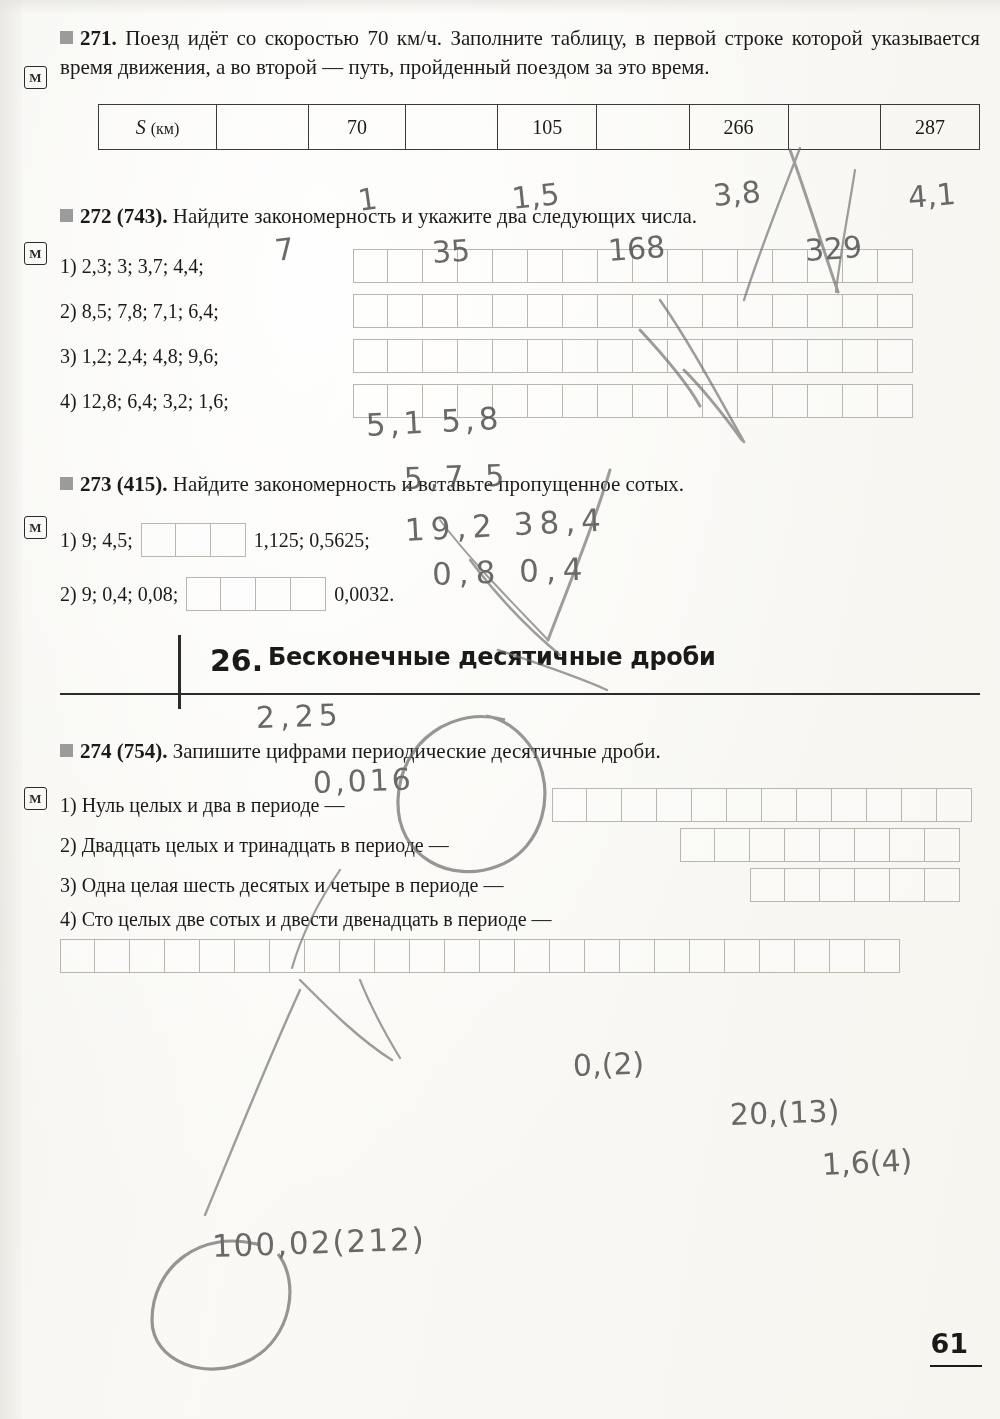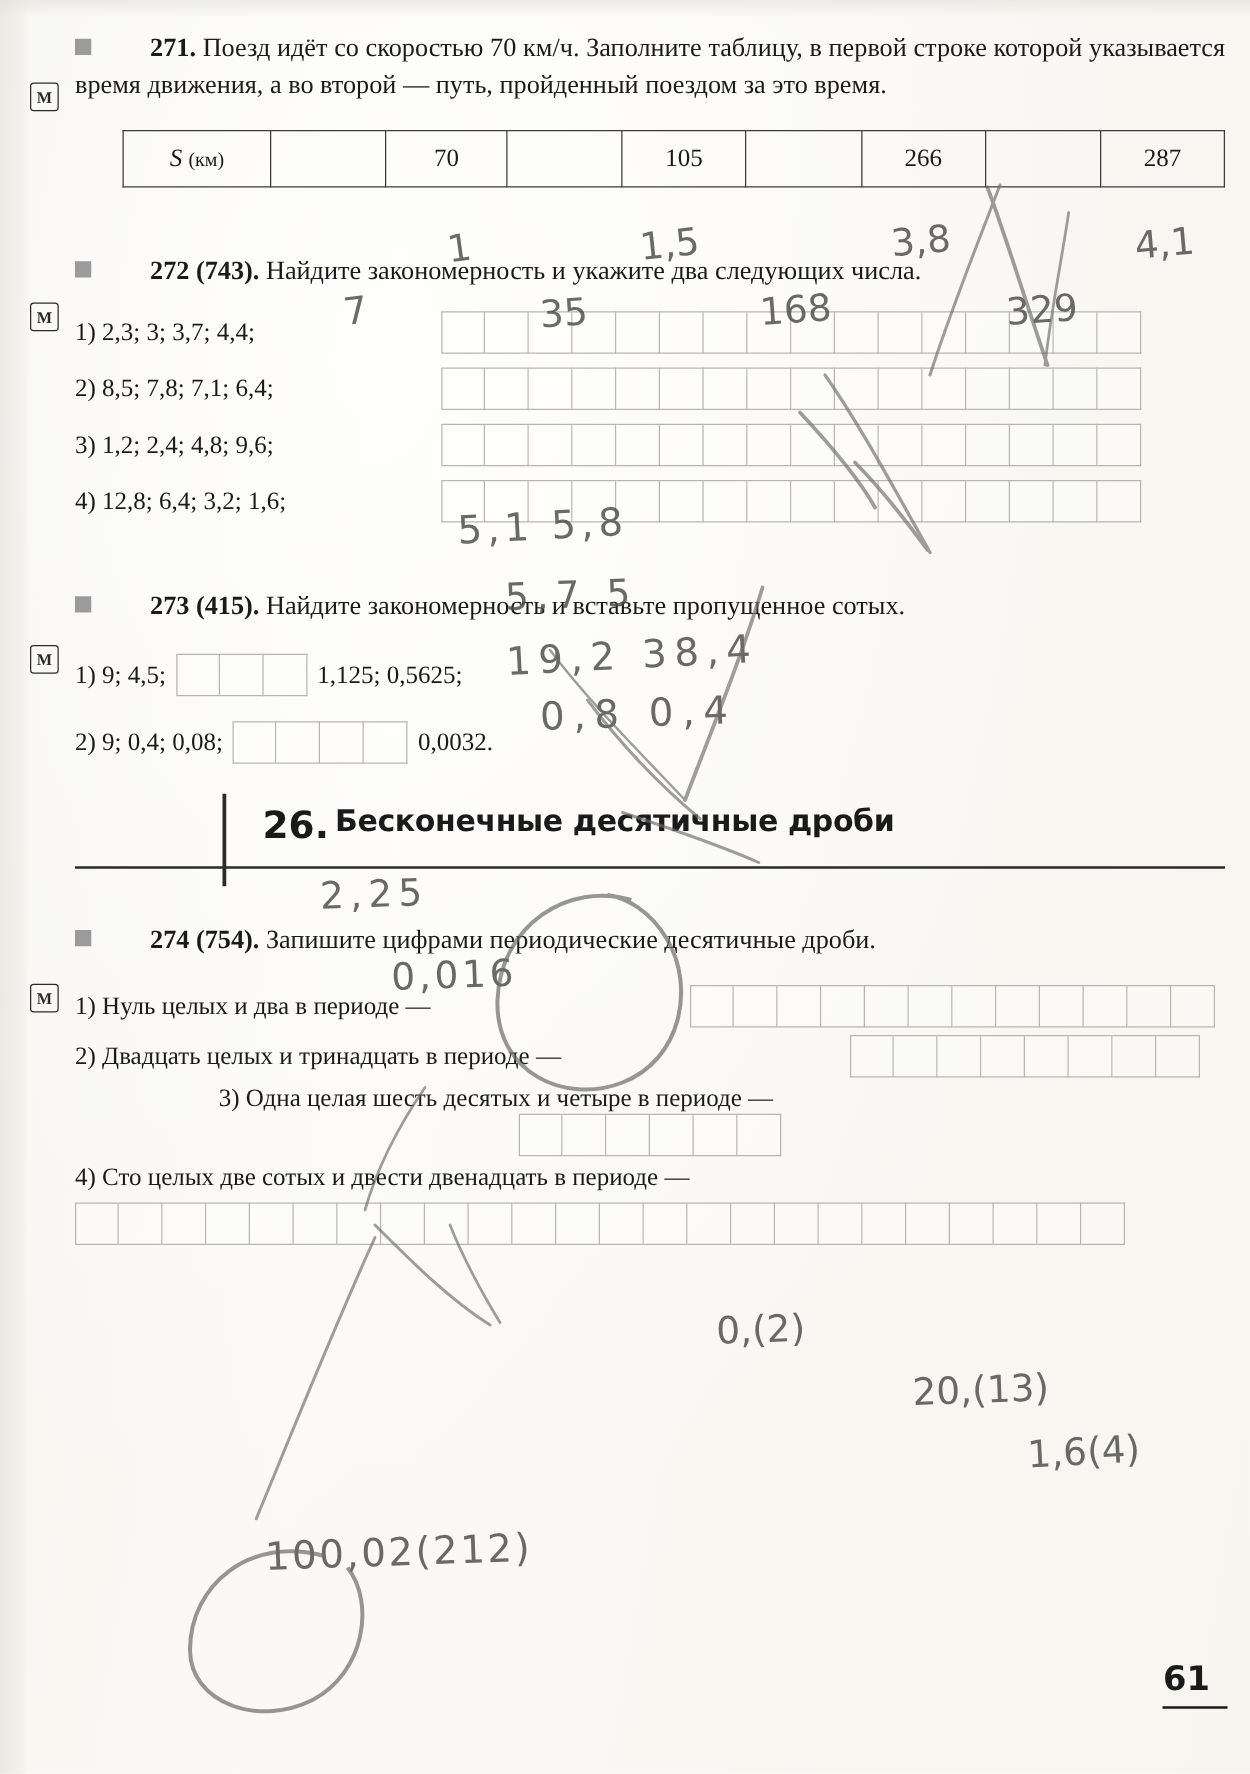--- a/index.html
+++ b/index.html
@@ -59,21 +59,20 @@
     display: inline-block;
     width: 13px;
     height: 13px;
     background: #9b9b9b;
     margin-right: 7px;
     vertical-align: 1px;
   }
   .num {
     font-weight: bold;
     font-size: 21px;
-    margin-left: 40px;
   }
   .ttext {
     font-size: 21px;
     line-height: 29px;
   }
   .justify {
     text-align: justify;
     text-align-last: left;
   }
   .m-badge {
@@ -424,21 +423,21 @@
             <i class="cell"></i>
             <i class="cell"></i>
             <i class="cell"></i>
             <i class="cell"></i>
             <i class="cell"></i>
             <i class="cell"></i>
             <i class="cell"></i>
         </span>
       </div>
 
-      <div class="lines-row" style="margin-top:6px;flex-direction:column;">
+      <div class="lines-row" style="margin-top:6px;">
         <span style="width:690px;">3) Одна целая шесть десятых и четыре в периоде —</span>
         <span class="cells" style="margin-left:0;">
           <i class="cell"></i>
             <i class="cell"></i>
             <i class="cell"></i>
             <i class="cell"></i>
             <i class="cell"></i>
             <i class="cell"></i>
         </span>
       </div>

